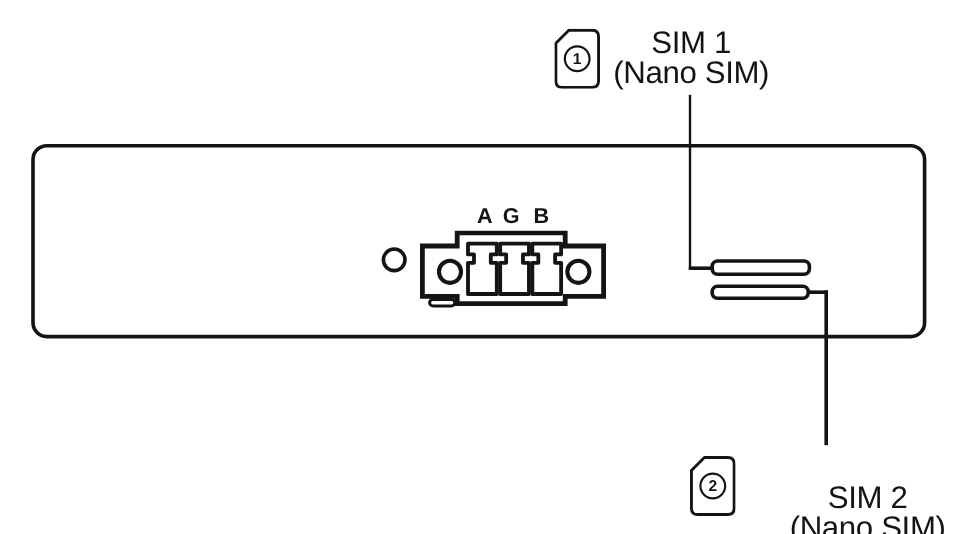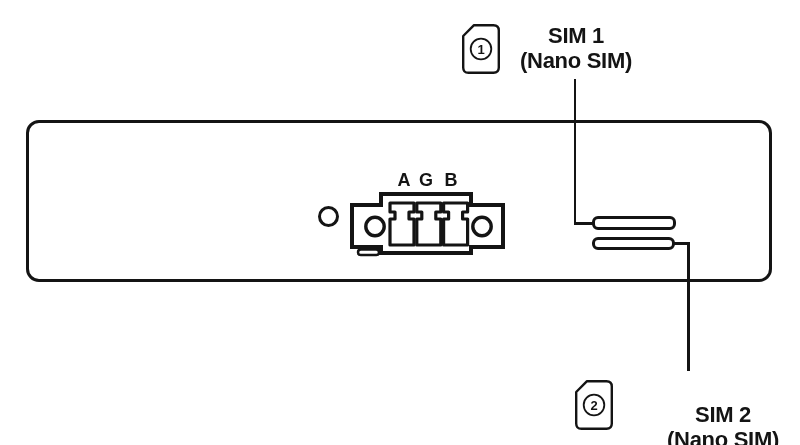--- a/index.html
+++ b/index.html
@@ -89,22 +89,22 @@
     font-family: "Liberation Sans", sans-serif;
     font-size: 13px;
     font-weight: bold;
     fill: #141414;
   }
   
   .callout-text {
     position: absolute;
     transform: translateX(-50%);
     text-align: center;
-    font-size: 22px;
-    font-weight: bold;
+    font-size: 26px;
+    font-weight: normal;
     line-height: 25px;
     letter-spacing: -0.3px;
     white-space: nowrap;
   }
   .callout-text-1 { left: 576px; top: 23px; }
   .callout-text-2 { left: 691px; top: 402px; margin-left: 32px; }
 </style>
 </head>
 <body>
 

